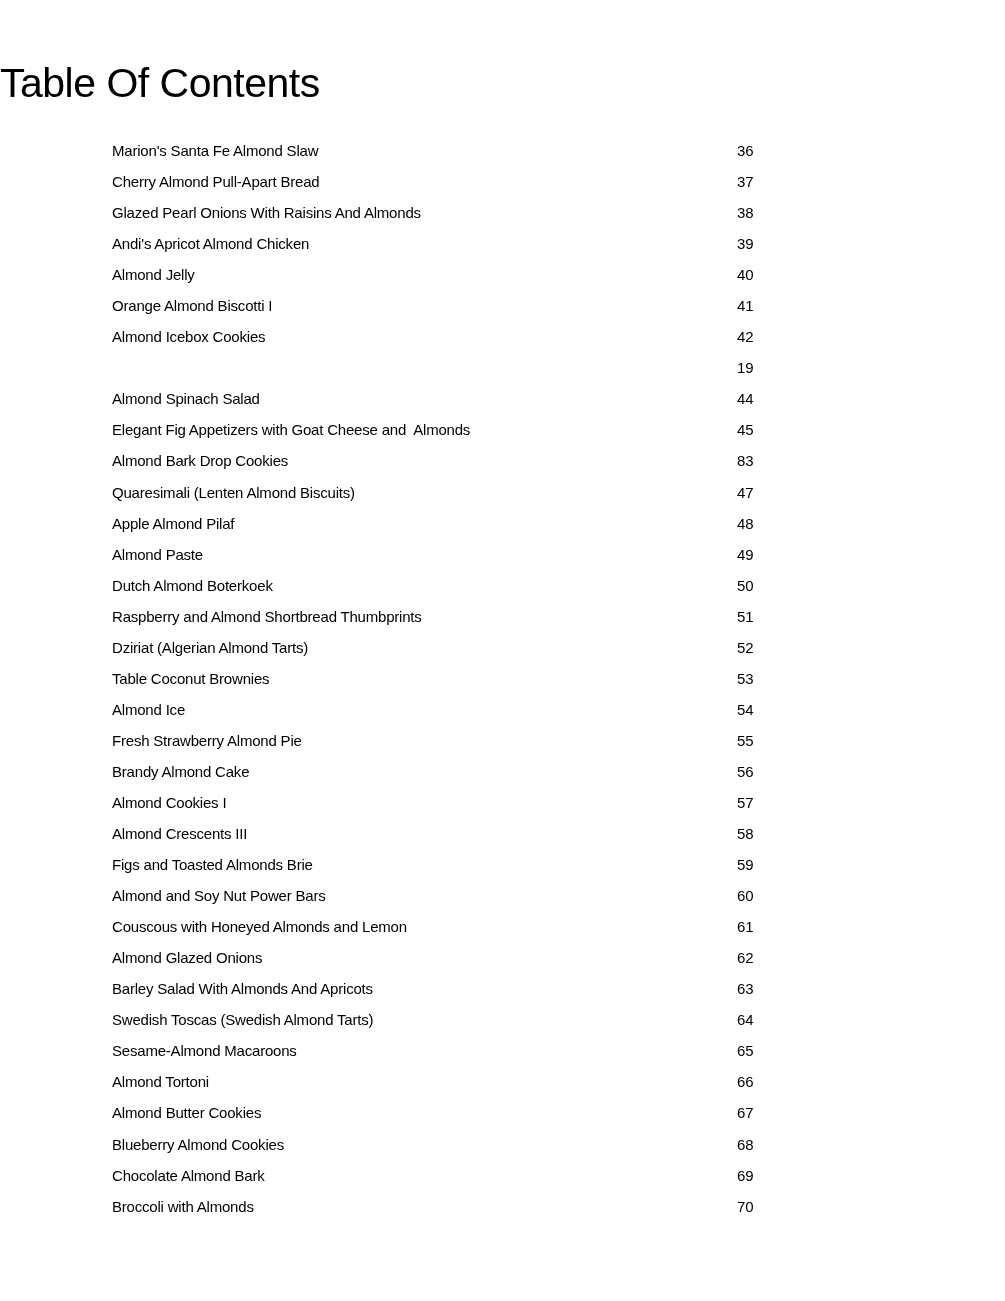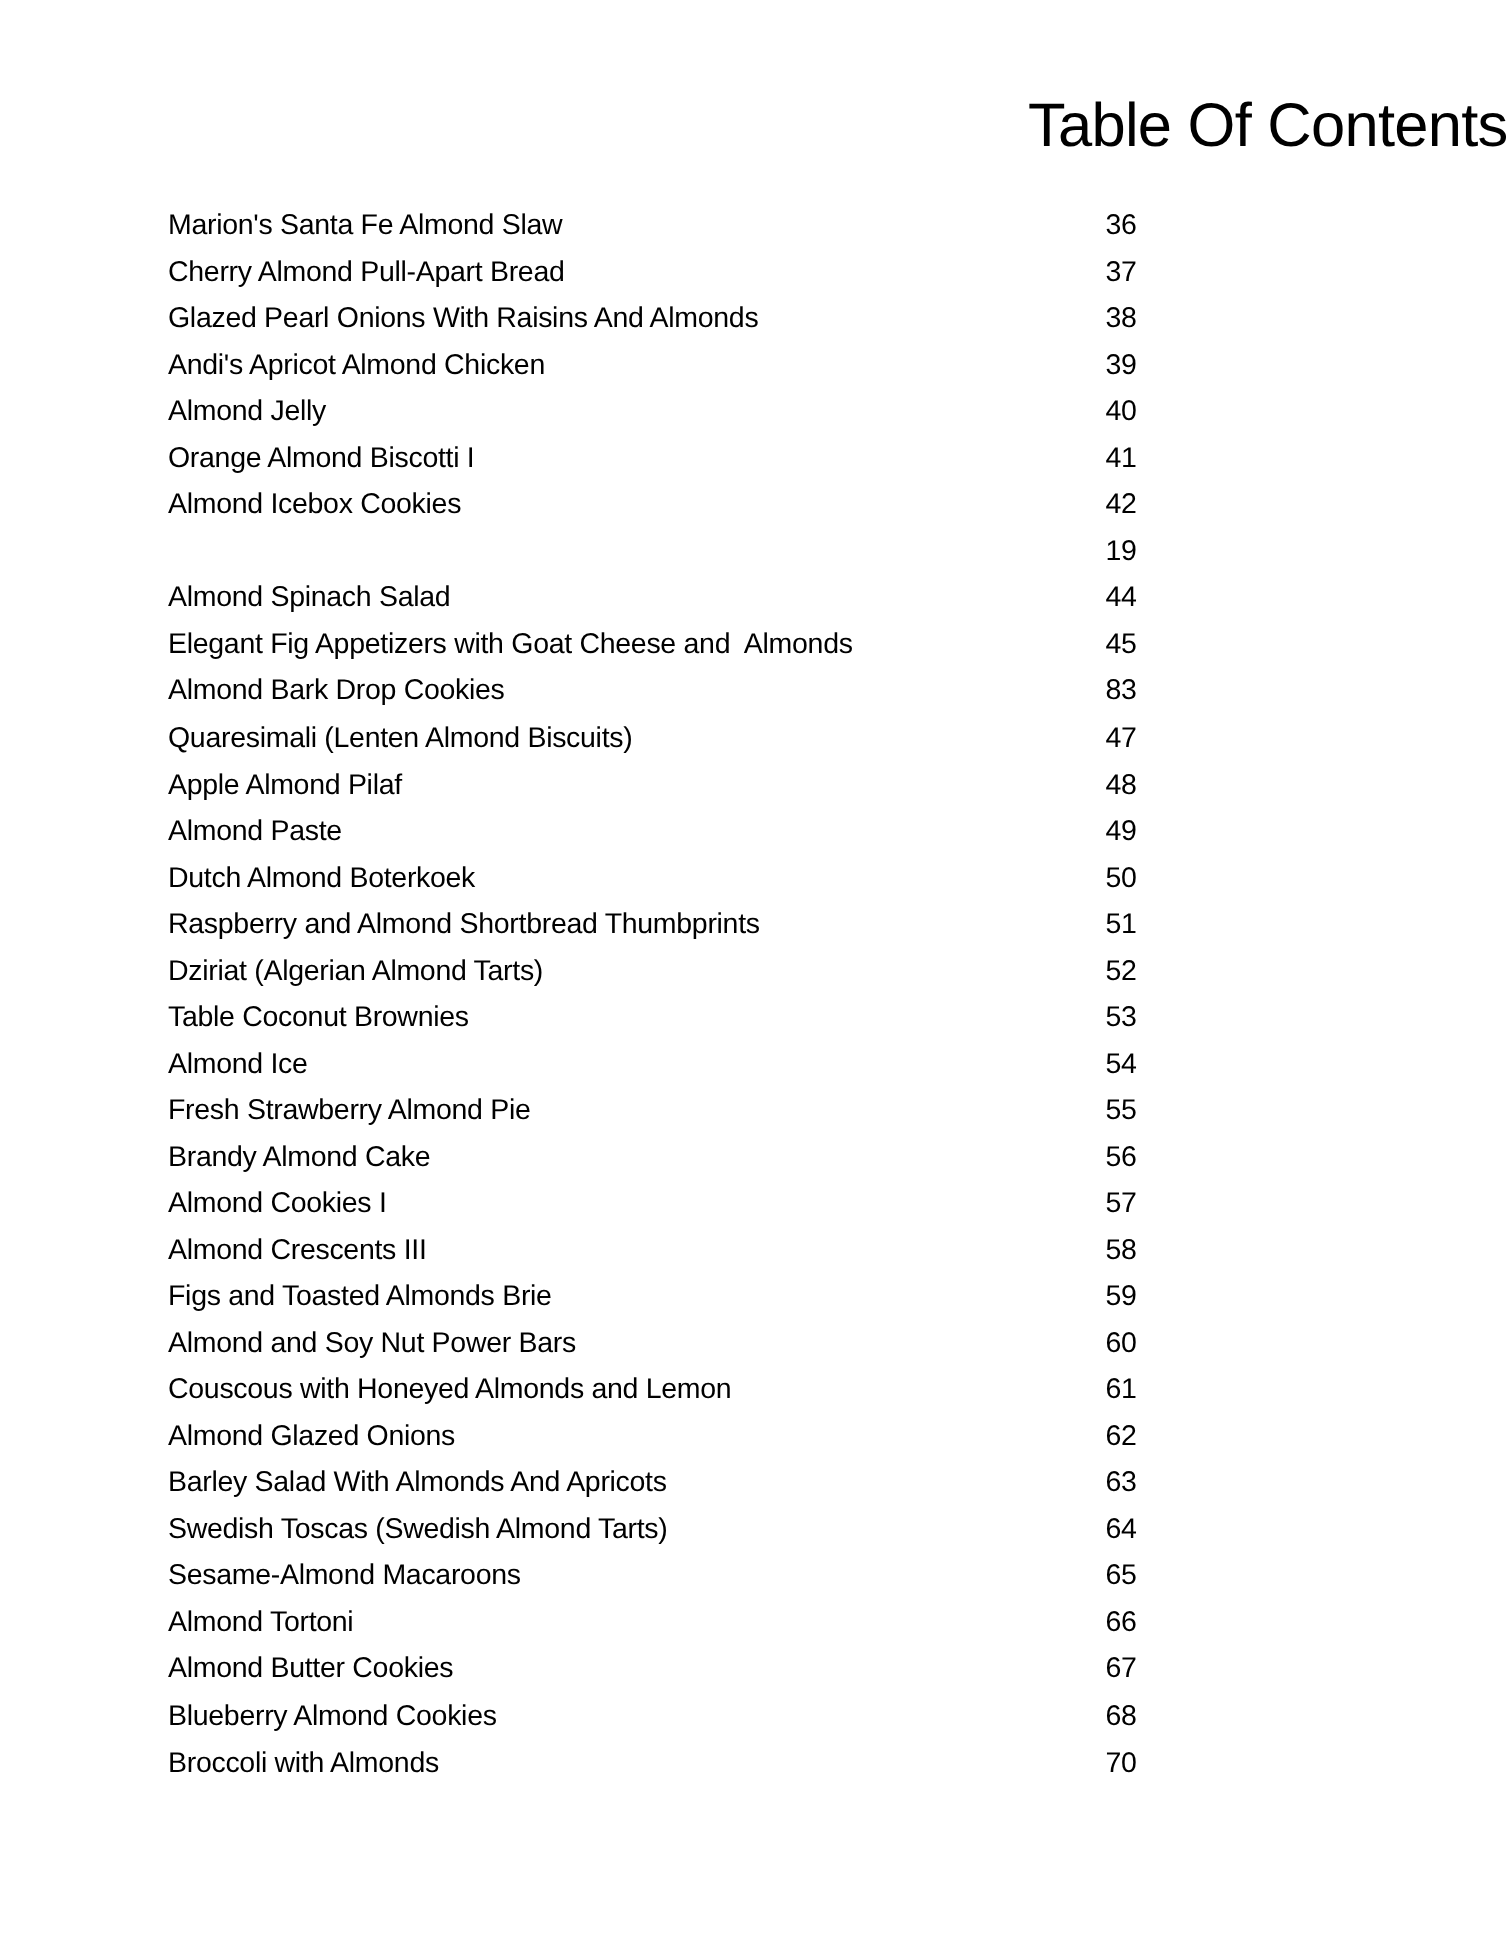--- a/index.html
+++ b/index.html
@@ -1,31 +1,31 @@
 <!DOCTYPE html>
 <html><head>
   <meta charset="utf-8">
   <style>
     html, body { margin: 0; padding: 0; background: #ffffff; }
     body {
       width: 1005px; height: 1301px; position: relative; overflow: hidden;
       font-family: "Liberation Sans", sans-serif; color: #000000;
     }
     .title {
-      position: absolute; top: 58px; left: 0; width: 1005px; text-align: right;
+      position: absolute; top: 58px; left: 0; width: 1005px; text-align: left;
       font-size: 41px; font-weight: normal; letter-spacing: -0.5px; margin: 0;
       line-height: 50px;
     }
     .toc {
       position: absolute; top: 135px; left: 112px; width: 660px;
       list-style: none; margin: 0; padding: 0;
     }
     .toc-row {
       position: relative; height: 31.06px; line-height: 31.06px;
-      font-size: 19px; letter-spacing: -0.2px; white-space: pre; text-align: right;
+      font-size: 15px; letter-spacing: -0.2px; white-space: pre; text-align: right;
     }
     .toc-label { position: absolute; left: 0; top: 0; }
     .toc-page { position: absolute; left: 625px; top: 0; }
   </style>
 </head>
 <body>
 
 <h1 class="title">Table Of Contents</h1>
 
 <ul class="toc" id="toc">
@@ -55,14 +55,15 @@
     <li class="toc-row"><span class="toc-label">Figs and Toasted Almonds Brie</span><span class="toc-page">59</span></li>
     <li class="toc-row"><span class="toc-label">Almond and Soy Nut Power Bars</span><span class="toc-page">60</span></li>
     <li class="toc-row"><span class="toc-label">Couscous with Honeyed Almonds and Lemon</span><span class="toc-page">61</span></li>
     <li class="toc-row"><span class="toc-label">Almond Glazed Onions</span><span class="toc-page">62</span></li>
     <li class="toc-row"><span class="toc-label">Barley Salad With Almonds And Apricots</span><span class="toc-page">63</span></li>
     <li class="toc-row"><span class="toc-label">Swedish Toscas (Swedish Almond Tarts)</span><span class="toc-page">64</span></li>
     <li class="toc-row"><span class="toc-label">Sesame-Almond Macaroons</span><span class="toc-page">65</span></li>
     <li class="toc-row"><span class="toc-label">Almond Tortoni</span><span class="toc-page">66</span></li>
     <li class="toc-row"><span class="toc-label">Almond Butter Cookies</span><span class="toc-page">67</span></li>
     <li class="toc-row"><span class="toc-label">Blueberry Almond Cookies</span><span class="toc-page">68</span></li>
+    <li class="toc-row"><span class="toc-label">Chocolate Almond Bark</span><span class="toc-page">69</span></li>
     <li class="toc-row"><span class="toc-label">Broccoli with Almonds</span><span class="toc-page">70</span></li>
   </ul>
 
 </body></html>

